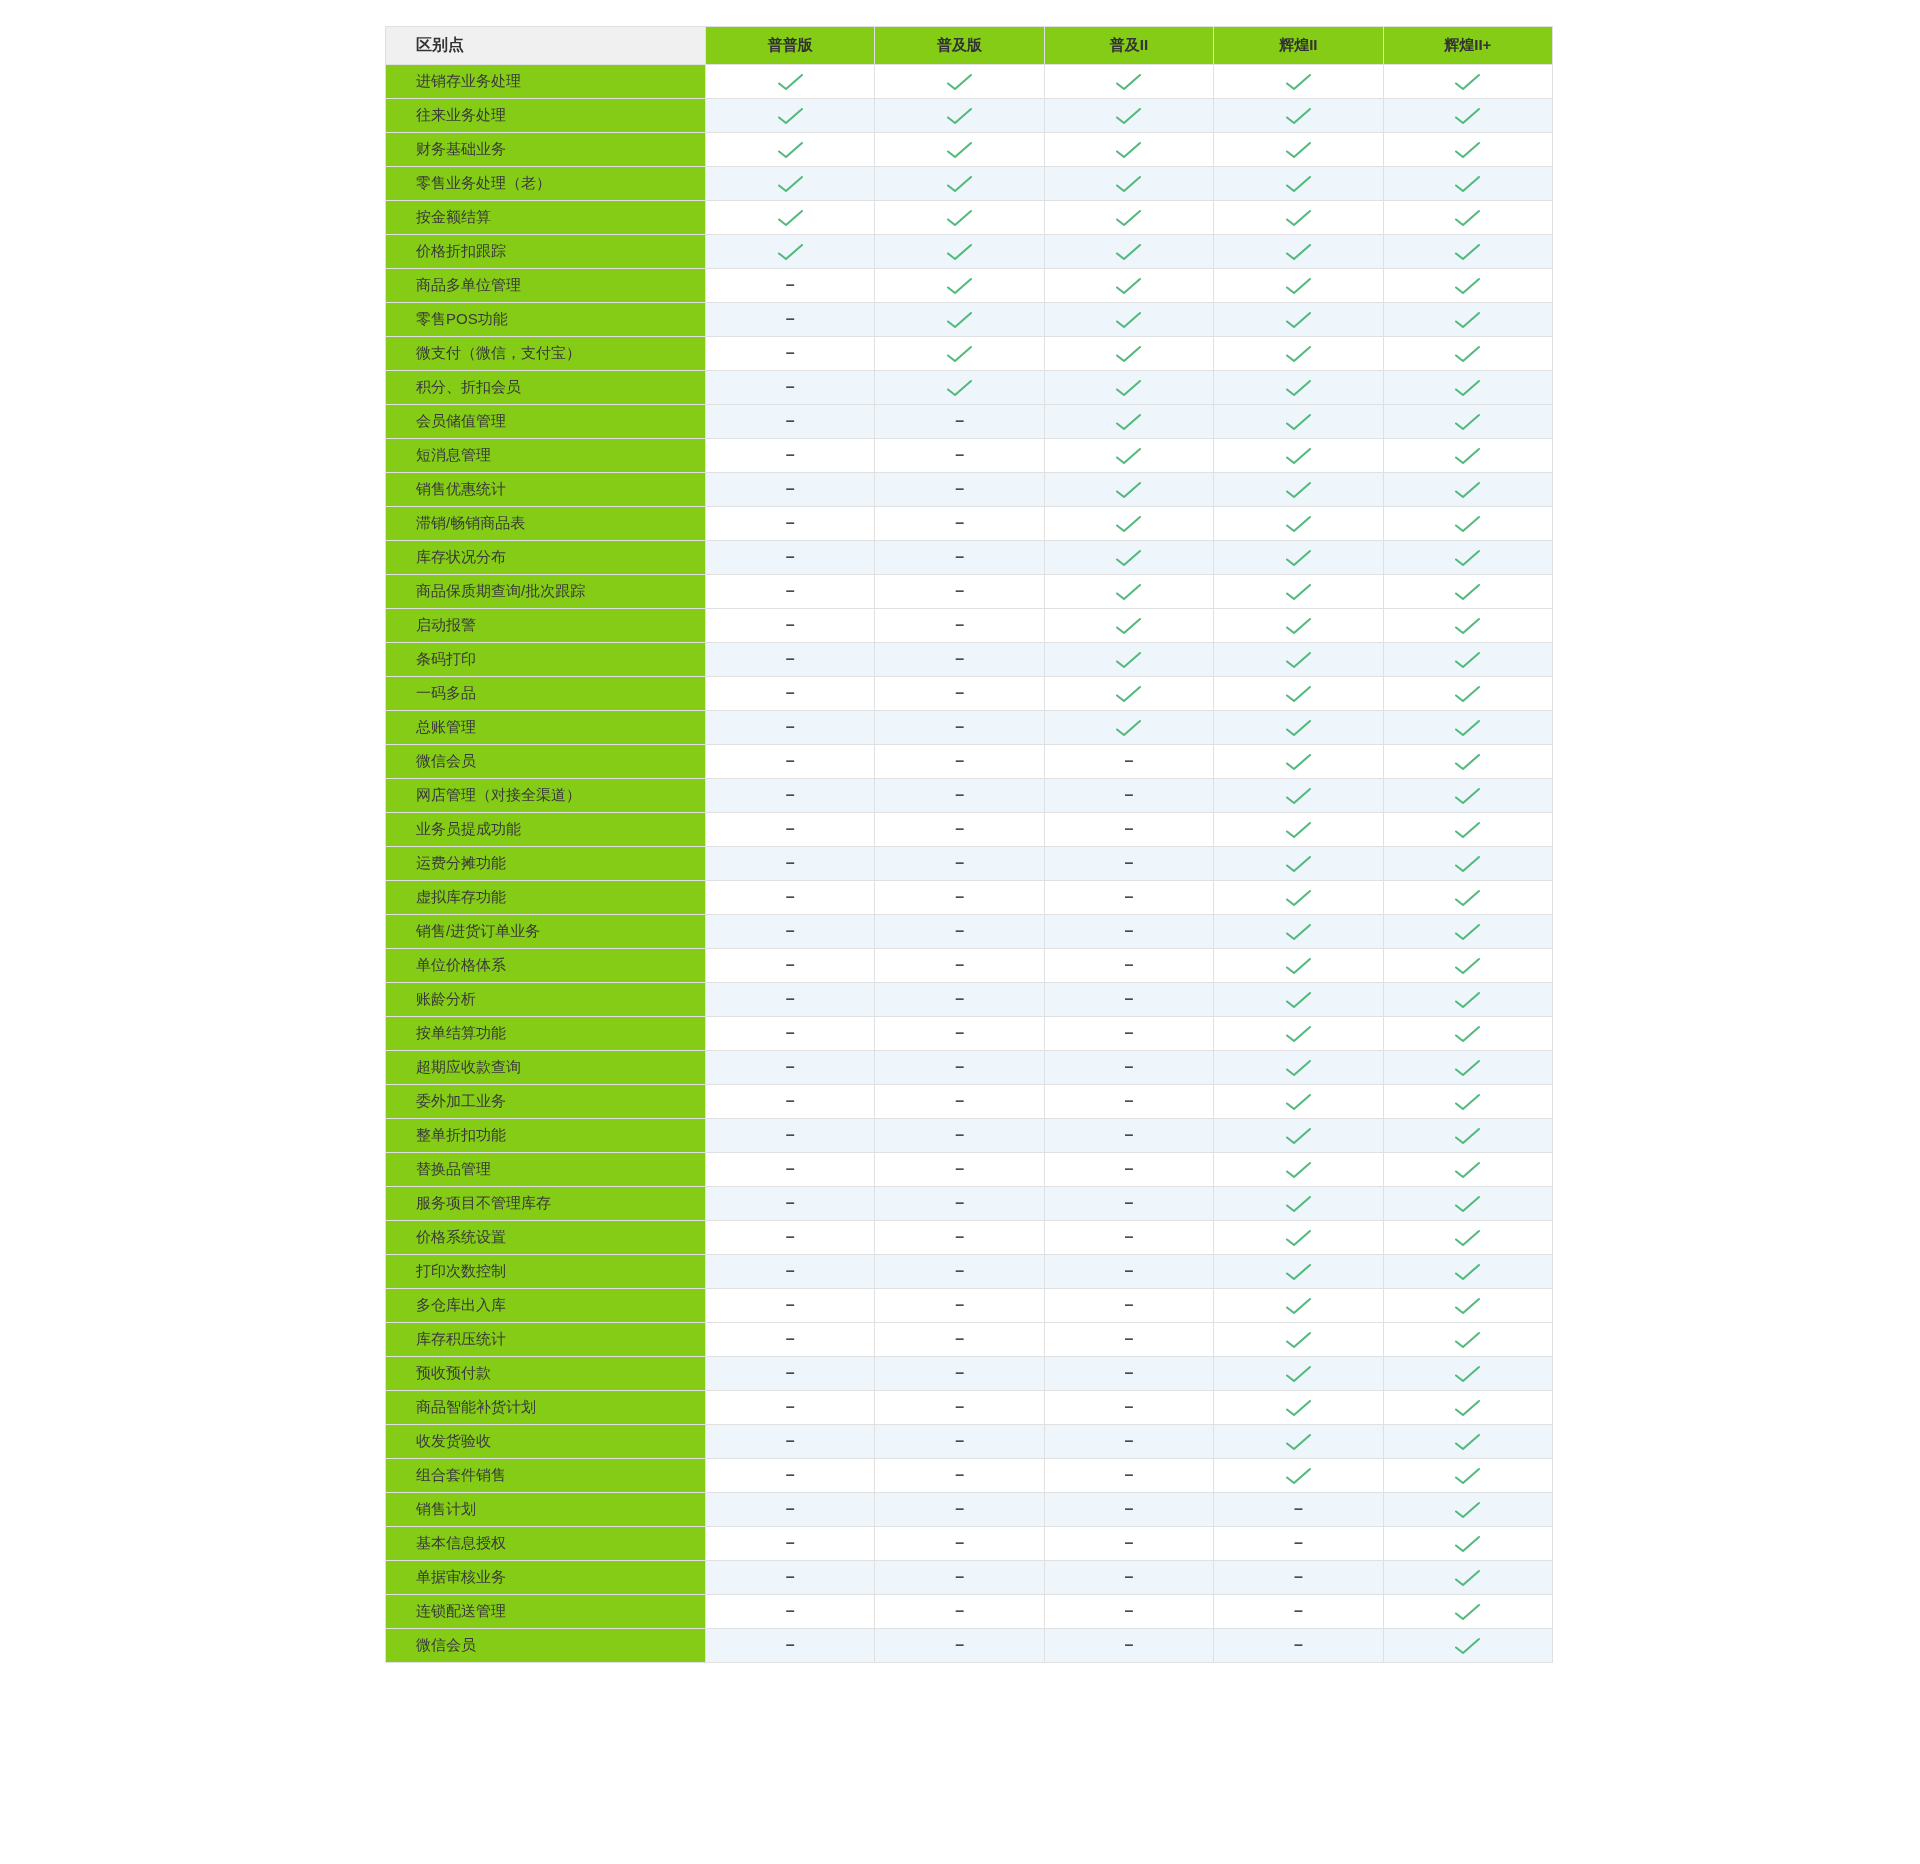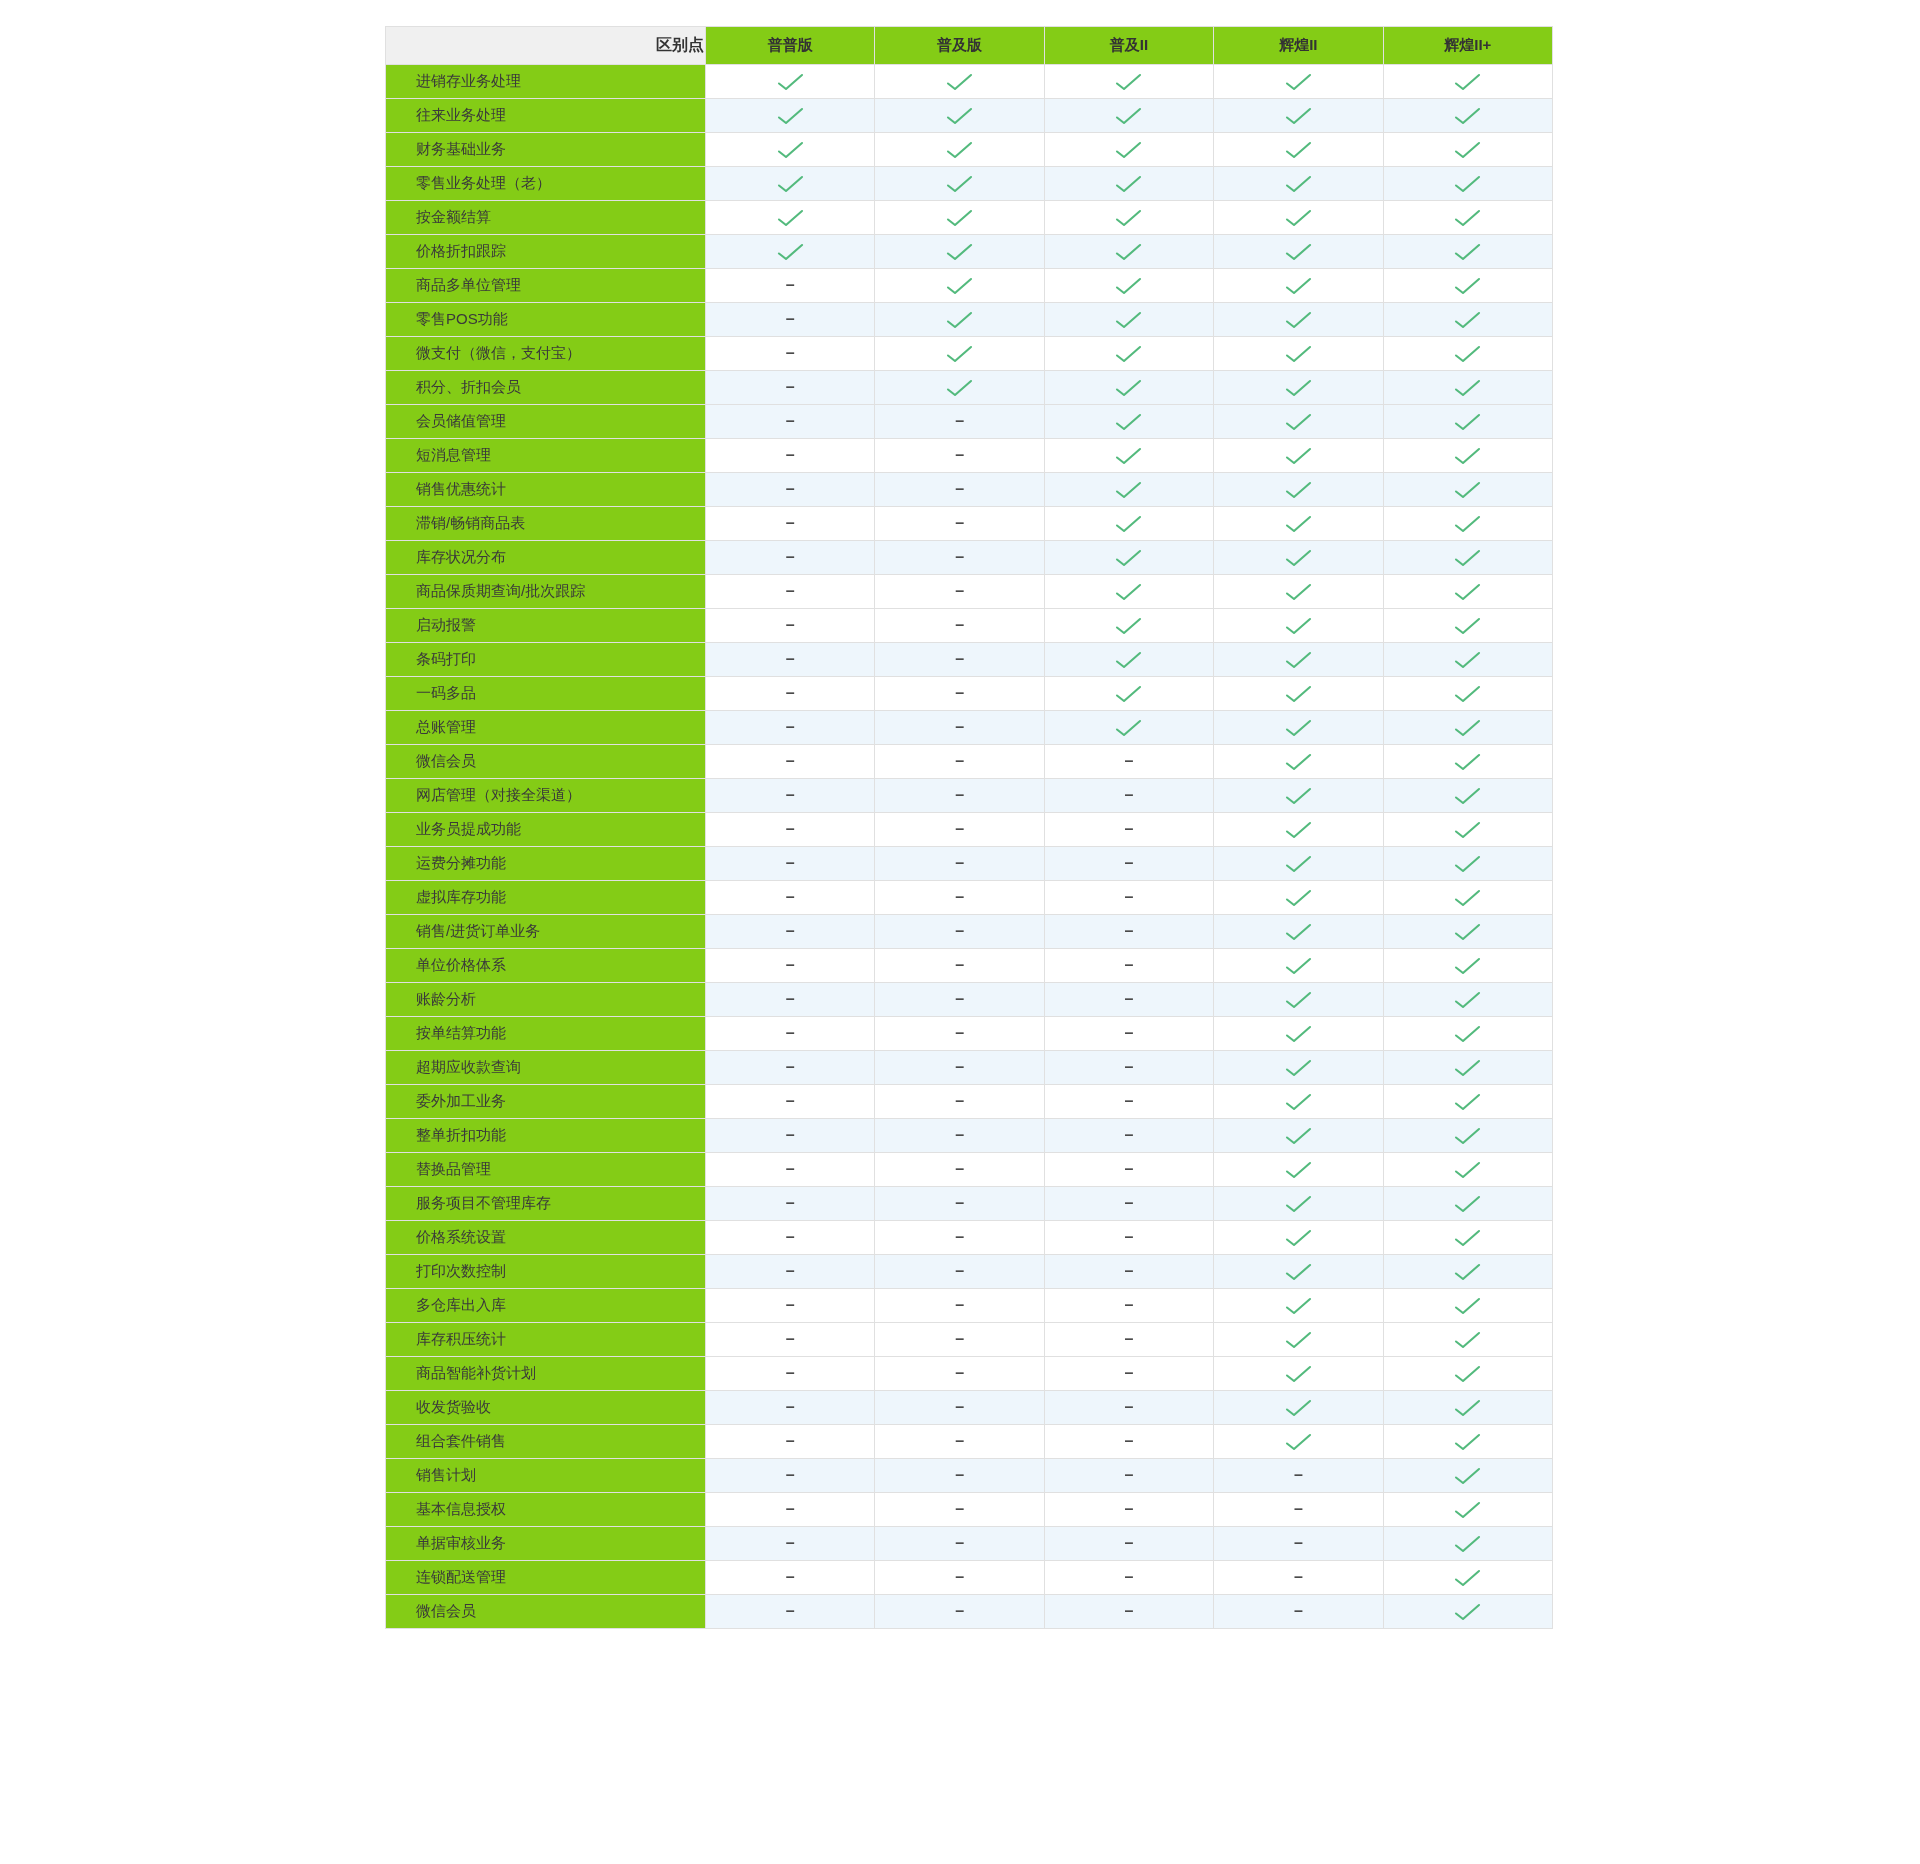--- a/index.html
+++ b/index.html
@@ -15,21 +15,21 @@
     border:1px solid #cfcfcf;
   }
   table.cmp th, table.cmp td{
     border:1px solid #e0e0e0;
     box-sizing:border-box;
     overflow:hidden;white-space:nowrap;
   }
   th.label-h{
     width:320px;height:38px;
     background:#f0f0f0;
-    text-align:right;padding-left:30px;
+    text-align:left;padding-left:30px;
     font-size:16px;font-weight:bold;color:#333;
   }
   th.ver-h{
     height:38px;background:#84cc16;
     text-align:center;font-size:15px;font-weight:bold;color:#333;
   }
   td.label{
     height:34px;background:#84cc16;
     text-align:left;padding-left:30px;
     font-size:15px;color:#3a3a3a;
@@ -579,20 +579,32 @@
           <td class="val"><span class="dash">–</span></td>
           <td class="val"><span class="dash">–</span></td>
           <td class="val"><span class="dash">–</span></td>
           <td class="val"><svg class="check-icon" width="27" height="18" viewBox="0 0 27 18">
               <path d="M2 10.5 L9 16 L25 2" fill="none" stroke="#53ba7d" stroke-width="2.1" stroke-linecap="round" stroke-linejoin="round"></path>
             </svg></td>
           <td class="val"><svg class="check-icon" width="27" height="18" viewBox="0 0 27 18">
               <path d="M2 10.5 L9 16 L25 2" fill="none" stroke="#53ba7d" stroke-width="2.1" stroke-linecap="round" stroke-linejoin="round"></path>
             </svg></td>
         </tr>
+        <tr class="alt">
+          <td class="label">预收预付款</td>
+          <td class="val"><span class="dash">–</span></td>
+          <td class="val"><span class="dash">–</span></td>
+          <td class="val"><span class="dash">–</span></td>
+          <td class="val"><svg class="check-icon" width="27" height="18" viewBox="0 0 27 18">
+              <path d="M2 10.5 L9 16 L25 2" fill="none" stroke="#53ba7d" stroke-width="2.1" stroke-linecap="round" stroke-linejoin="round"></path>
+            </svg></td>
+          <td class="val"><svg class="check-icon" width="27" height="18" viewBox="0 0 27 18">
+              <path d="M2 10.5 L9 16 L25 2" fill="none" stroke="#53ba7d" stroke-width="2.1" stroke-linecap="round" stroke-linejoin="round"></path>
+            </svg></td>
+        </tr>
         <tr>
           <td class="label">商品智能补货计划</td>
           <td class="val"><span class="dash">–</span></td>
           <td class="val"><span class="dash">–</span></td>
           <td class="val"><span class="dash">–</span></td>
           <td class="val"><svg class="check-icon" width="27" height="18" viewBox="0 0 27 18">
               <path d="M2 10.5 L9 16 L25 2" fill="none" stroke="#53ba7d" stroke-width="2.1" stroke-linecap="round" stroke-linejoin="round"></path>
             </svg></td>
           <td class="val"><svg class="check-icon" width="27" height="18" viewBox="0 0 27 18">
               <path d="M2 10.5 L9 16 L25 2" fill="none" stroke="#53ba7d" stroke-width="2.1" stroke-linecap="round" stroke-linejoin="round"></path>

